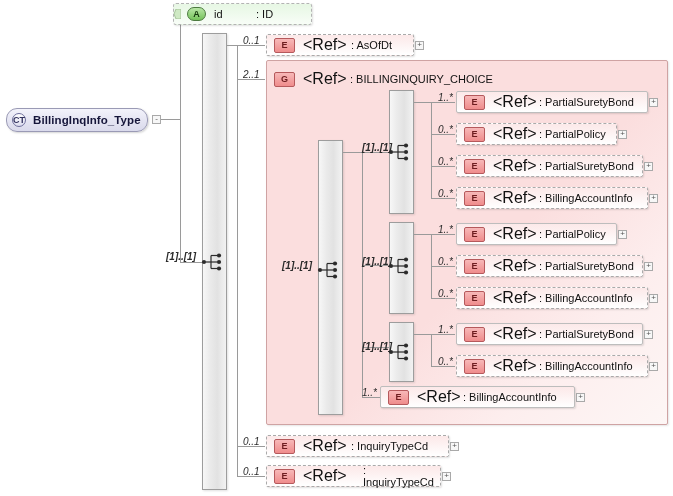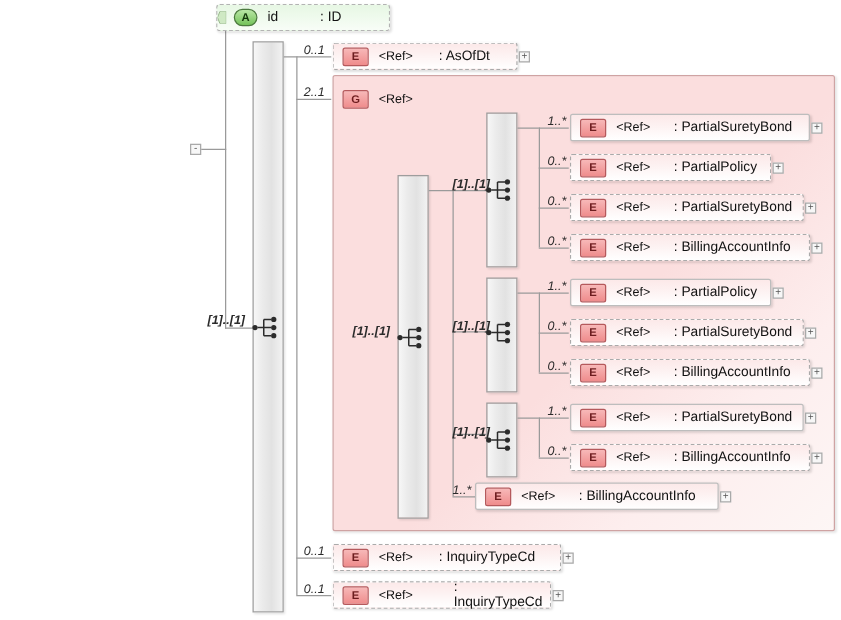--- a/index.html
+++ b/index.html
@@ -72,21 +72,21 @@
   .badge-e{
     width:21px;height:15px;border:1px solid #b5595c;border-radius:2px;
     background:linear-gradient(to bottom,#f7b8b8,#ef8c8c);
     color:#6d1d1f;margin-right:8px;font-size:9px;
   }
   .badge-g{
     width:21px;height:15px;border:1px solid #b5595c;border-radius:2px;
     background:linear-gradient(to bottom,#f7b8b8,#ef8c8c);
     color:#6d1d1f;margin-right:8px;font-size:9px;
   }
-  .ref-txt{font-size:10px;color:#111;}
+  .ref-txt{font-size:16px;color:#111;}
   .name-txt{font-size:11px;color:#111;position:absolute;}
 
   
   .grp-box{
     position:absolute;box-sizing:border-box;
     background:linear-gradient(135deg,#fbdede 0%,#fbdede 55%,#fdeeee 78%,#fdf6f5 100%);
     border:1px solid #cfa3a3;border-radius:2px;
     box-shadow:1px 1px 2px rgba(0,0,0,.10);
   }
   .grp-hdr{
@@ -109,20 +109,24 @@
   }
   .card.b{font-weight:bold;font-style:italic;}
 </style>
 </head>
 <body>
 
 <div class="abs" style="left:0;top:0;width:673px;height:496px;">
 
   <div class="grp-box" style="left:266px;top:60px;width:402px;height:365px;"></div>
 
+  <div class="ct-pill" style="left:6px;top:108px;width:142px;height:24px;">
+    <span class="badge badge-ct">CT</span>
+    <span class="ct-label">BillingInqInfo_Type</span>
+  </div>
   <div class="expander" style="left:152px;top:115px;">
     <i>-</i>
   </div>
 
   <div class="hline" style="left:161px;top:119px;width:19px;"></div>
   <div class="vline" style="left:180px;top:14px;height:106px;"></div>
   <div class="hline" style="left:180px;top:14px;width:12px;"></div>
   <div class="hline" style="left:180px;top:262px;width:22px;"></div>
   <div class="vline" style="left:180px;top:119px;height:144px;"></div>
 
@@ -163,20 +167,21 @@
     <span class="name-txt" style="left:84px;">: AsOfDt</span>
   </div>
   <div class="expander" style="left:415px;top:41px;">
     <i>+</i>
   </div>
 
   <div class="card" style="left:243px;top:69px;">2..1</div>
   <div class="grp-hdr" style="left:274px;top:68px;width:240px;height:22px;">
     <span class="badge badge-g">G</span>
     <span class="ref-txt">&lt;Ref&gt;</span>
+    <span class="name-txt" style="left:76px;">: BILLINGINQUIRY_CHOICE</span>
   </div>
 
   <div class="seqbar" style="left:318px;top:140px;width:25px;height:275px;"></div>
   <svg class="seqicon" viewBox="0 0 26 22" style="left:317px;top:259px;">
     <circle cx="3" cy="11" r="2.1" fill="#2b2b2b"></circle>
     <line x1="5" y1="11" x2="10" y2="11" stroke="#2b2b2b" stroke-width="1.2"></line>
     <line x1="10" y1="4.5" x2="10" y2="17.5" stroke="#2b2b2b" stroke-width="1.2"></line>
     <line x1="10" y1="4.5" x2="16" y2="4.5" stroke="#2b2b2b" stroke-width="1.2"></line>
     <line x1="10" y1="11" x2="16" y2="11" stroke="#2b2b2b" stroke-width="1.2"></line>
     <line x1="10" y1="17.5" x2="16" y2="17.5" stroke="#2b2b2b" stroke-width="1.2"></line>

